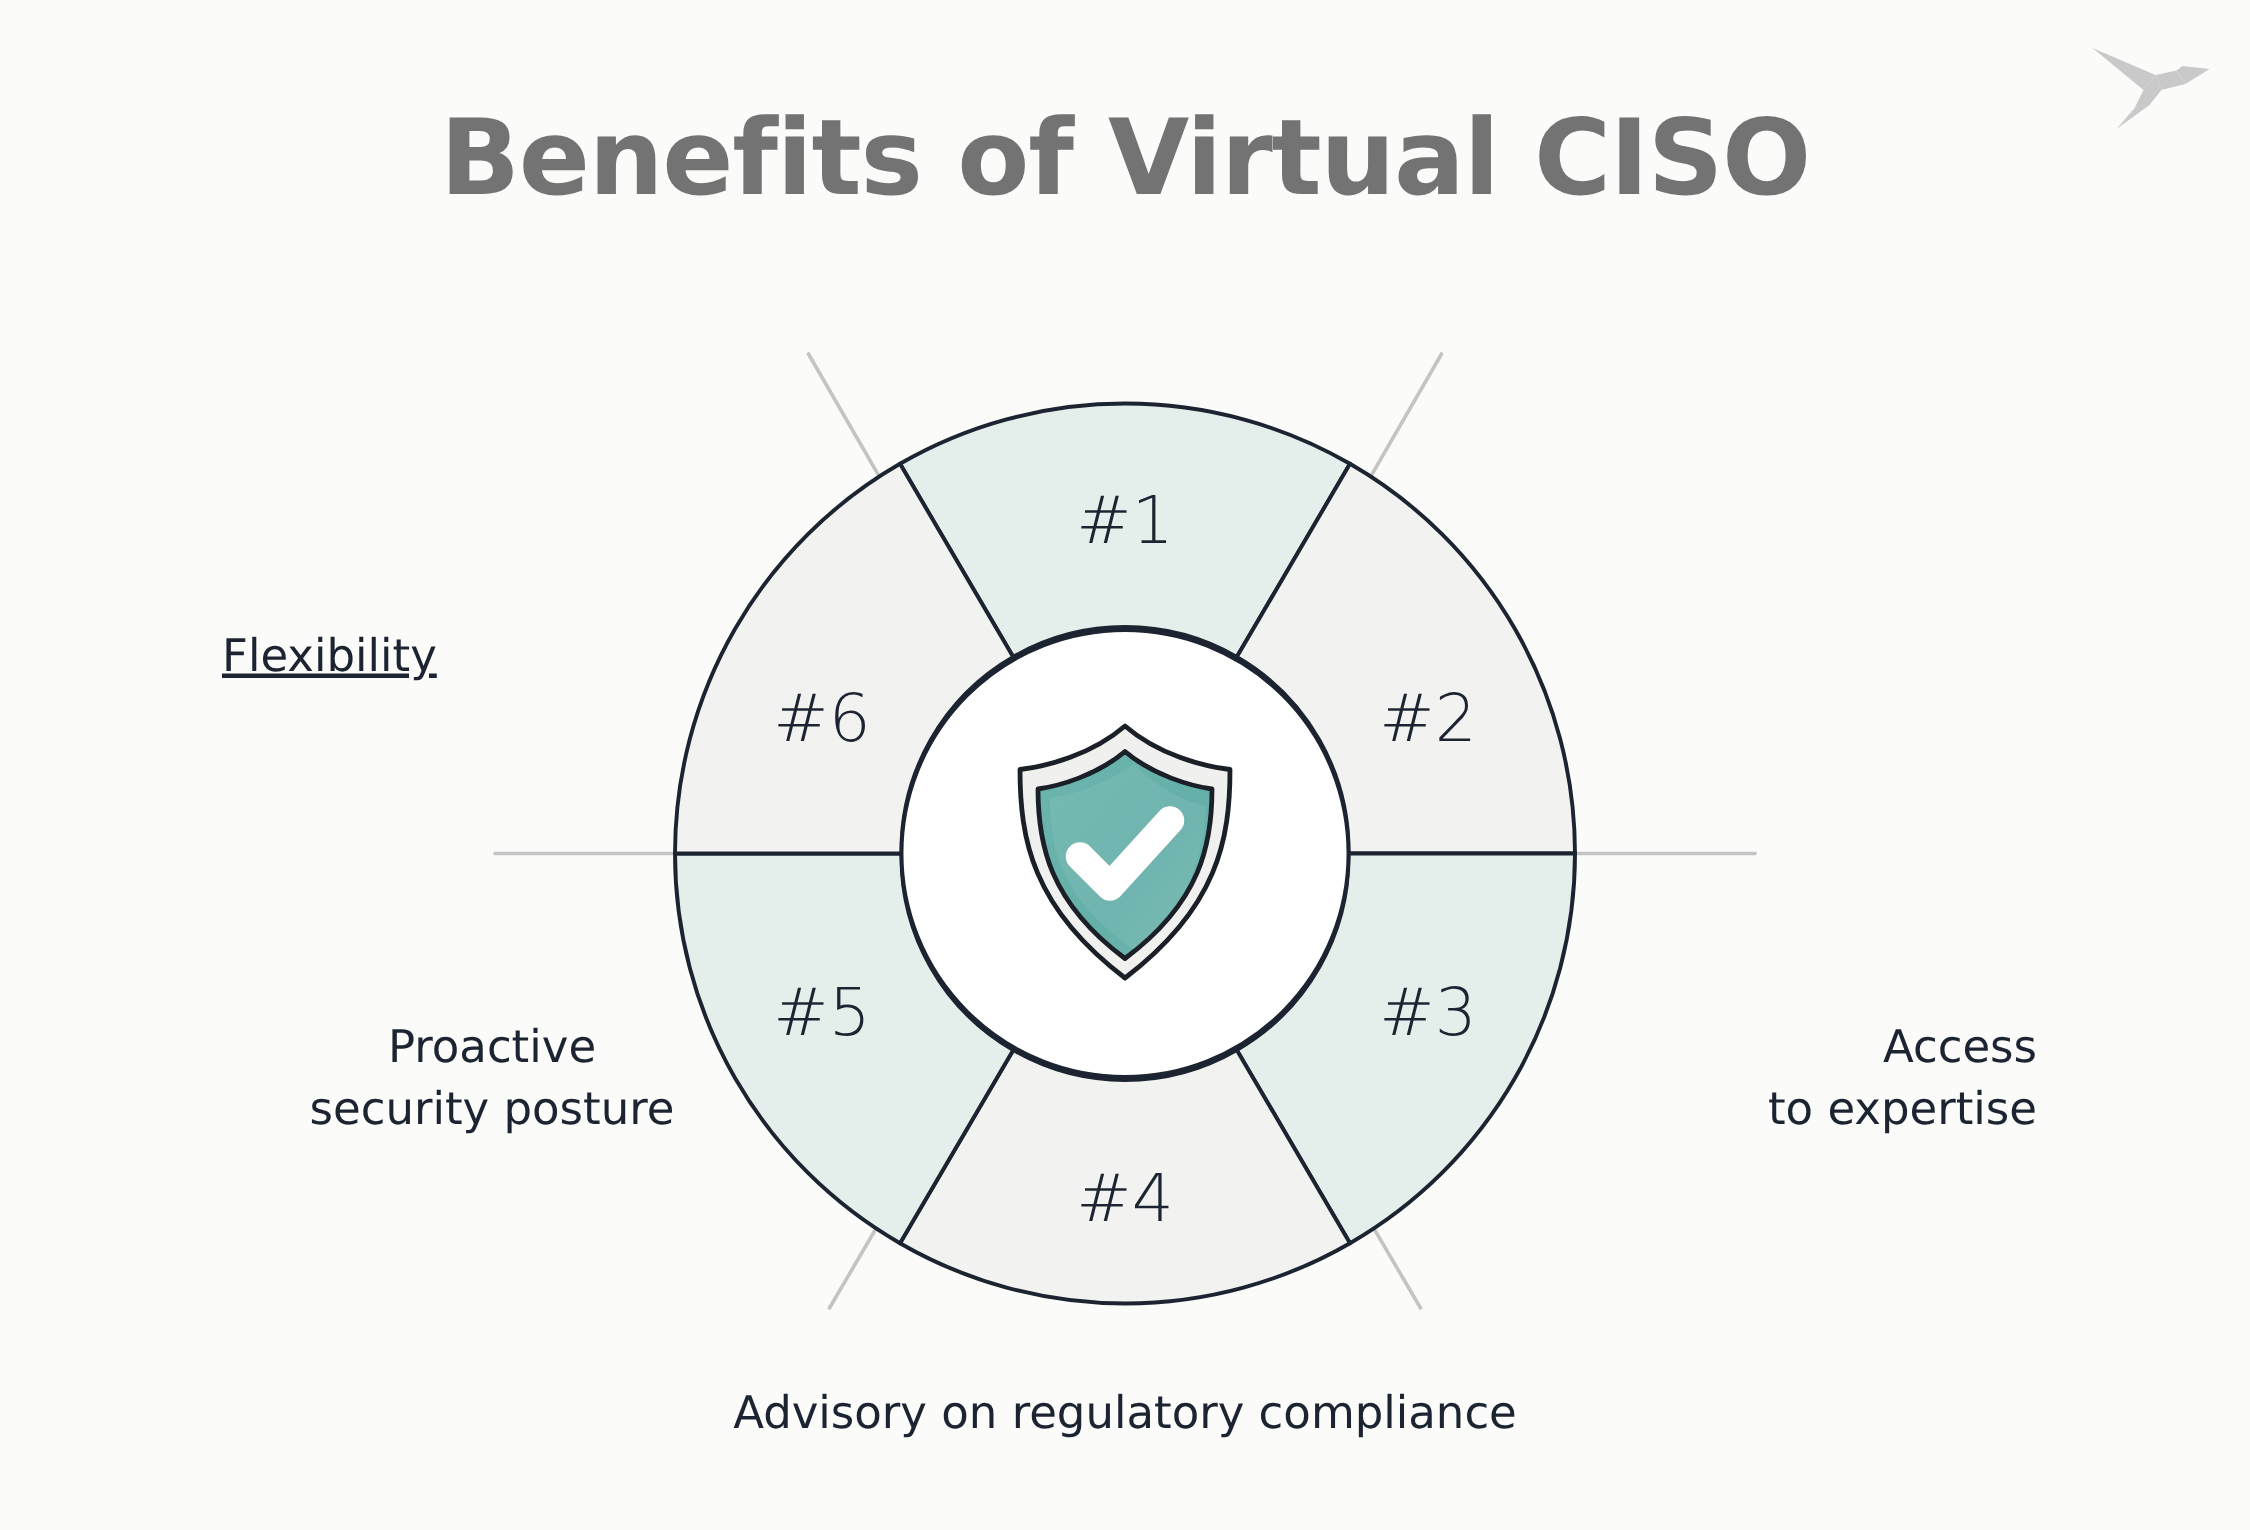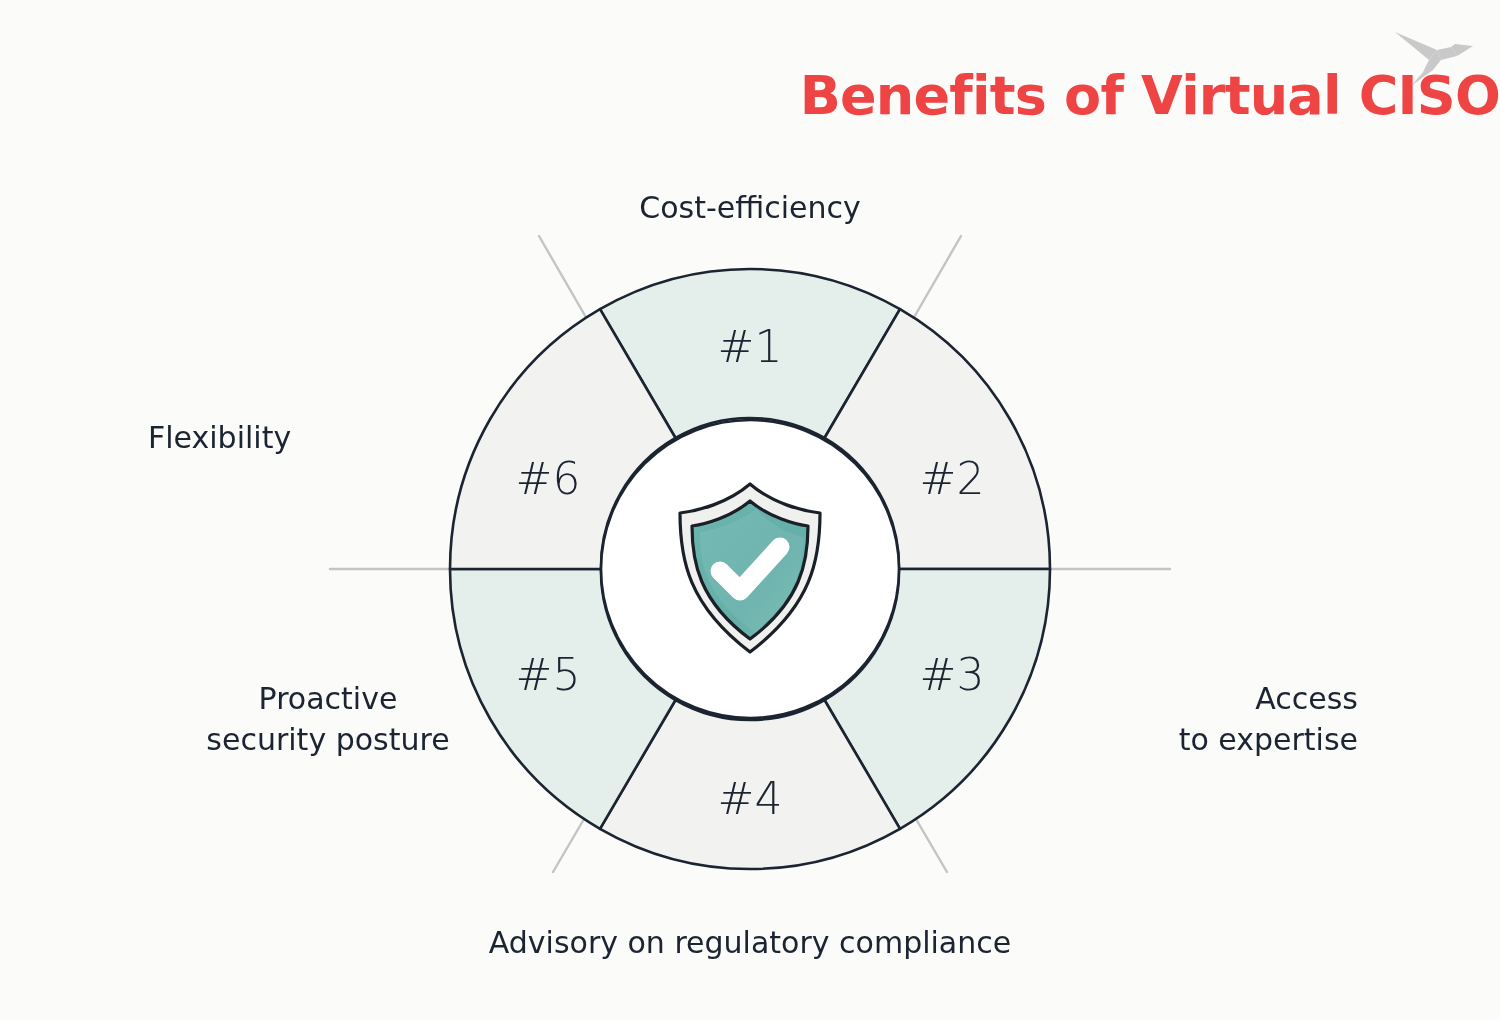--- a/index.html
+++ b/index.html
@@ -30,26 +30,26 @@
     width: 100px;
     height: 80px;
   }
 
   
   .title {
     position: absolute;
     left: 0;
     top: 64px;
     width: 1500px;
-    text-align: right;
+    text-align: center;
     font-family: "DejaVu Sans", sans-serif;
-    font-size: 54px;
+    font-size: 70px;
     font-weight: 700;
     letter-spacing: -0.8px;
-    color: #ef4444;
+    color: #737373;
     white-space: nowrap;
   }
 
   
   .diagram {
     position: absolute;
     left: 0;
     top: 0;
     width: 1500px;
     height: 1020px;
@@ -61,21 +61,21 @@
     font-family: "DejaVu Sans", sans-serif;
     font-size: 30px;
     font-weight: 400;
     color: #1b2430;
     line-height: 1.38;
     white-space: pre-line;
   }
   .olabel.top    { left: 450px; top: 187px;  width: 600px; text-align: center; }
   .olabel.right1 { left: 1000px; top: 417px; width: 358px; text-align: right; }
   .olabel.right2 { left: 1000px; top: 678px; width: 358px; text-align: right; }
-  .olabel.left1  { left: 148px;  top: 417px; width: 360px; text-align: left; }
+  .olabel.left1  { left: 148px;  top: 417px; width: 360px; text-align: left; text-decoration: underline; }
   .olabel.left2  { left: 148px;  top: 678px; width: 360px; text-align: center; }
   .olabel.bottom { left: 450px;  top: 922px; width: 600px; text-align: center; }
 </style>
 </head>
 <body>
 
 <div id="stage">
 
   <div class="logo">
     <svg viewBox="0 0 100 80" width="100" height="80" aria-hidden="true">
@@ -137,21 +137,20 @@
     <g font-family="DejaVu Sans, sans-serif" font-size="44" font-weight="300" fill="#1b2430" text-anchor="middle">
       <text x="750" y="362">#1</text>
       <text x="952" y="494">#2</text>
       <text x="952" y="690">#3</text>
       <text x="750" y="814">#4</text>
       <text x="548" y="690">#5</text>
       <text x="548" y="494">#6</text>
     </g>
   </svg>
 
-  <div class="olabel top">Cost-efficiency</div>
   <div class="olabel bottom">Advisory on regulatory compliance</div>
   <div class="olabel right2">Access
 to expertise</div>
   <div class="olabel left2">Proactive
 security posture</div>
   <div class="olabel left1">Flexibility</div>
 
 </div>
 
 </body></html>

